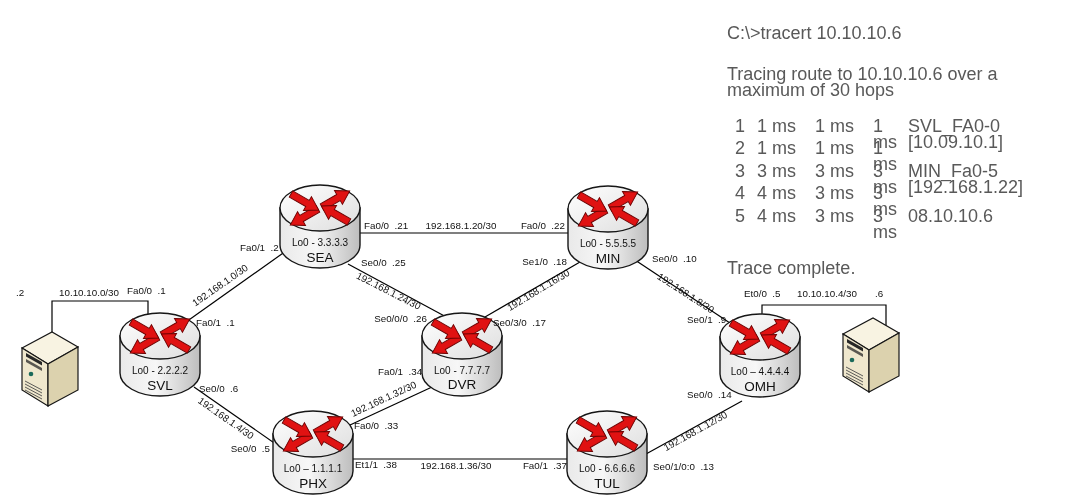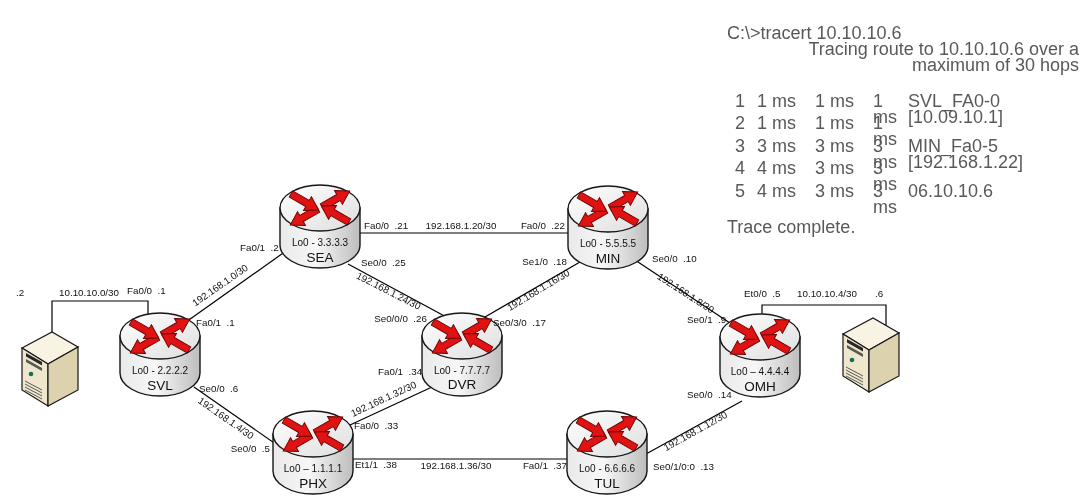--- a/index.html
+++ b/index.html
@@ -9,26 +9,26 @@
   .lbl{font-family:"Liberation Sans",sans-serif;font-size:9.8px;
        fill:var(--diagram_text,#111);white-space:pre;}
   .lo{font-family:"Liberation Sans",sans-serif;font-size:10px;
       fill:var(--diagram_text,#111);text-anchor:middle;white-space:pre;}
   .rname{font-family:"Liberation Sans",sans-serif;font-size:13.5px;
       fill:var(--diagram_text,#111);text-anchor:middle;}
   .links line,.links polyline{stroke:var(--line,#000);stroke-width:1.2;fill:none;}
   .arw{fill:var(--router_arrow,#e01212);stroke:#6b0000;stroke-width:0.9;}
   .terminal{position:absolute;left:727px;top:25px;width:352px;
             color:var(--terminal_text,#595959);font-size:18px;line-height:16px;}
-  .t-tracing{text-align:right;}
+  .t-tracing{margin-top:25px;}
   .hops{margin-top:20px;}
   .hop-row{display:grid;grid-template-columns:30px 58px 58px 35px 1fr;
            height:22.4px;align-items:baseline;}
   .c-num{padding-left:8px;}
-  .t-complete{margin-top:14px;}
+  .t-complete{margin-top:30px;}
 </style>
 </head>
 <body>
 
 <svg class="diagram" width="1082" height="499" viewBox="0 0 1082 499" xml:space="preserve">
   <defs>
     <linearGradient id="cylBody" x1="0" y1="0" x2="1" y2="0">
       <stop offset="0" stop-color="#e9e9e9"></stop>
       <stop offset="0.45" stop-color="#f7f7f7"></stop>
       <stop offset="1" stop-color="#bdbdbd"></stop>
@@ -191,17 +191,17 @@
       <span class="c-num">4</span>
       <span class="c-ms">4 ms</span>
       <span class="c-ms">3 ms</span>
       <span class="c-ms">3 ms</span>
     </div>
     <div class="hop-row">
       <span class="c-num">5</span>
       <span class="c-ms">4 ms</span>
       <span class="c-ms">3 ms</span>
       <span class="c-ms">3 ms</span>
-      <span class="c-target">06.10.10.6</span>
+      <span class="c-target">08.10.10.6</span>
     </div>
   </div>
   <div class="t-complete">Trace complete.</div>
 </div>
 
 </body></html>

